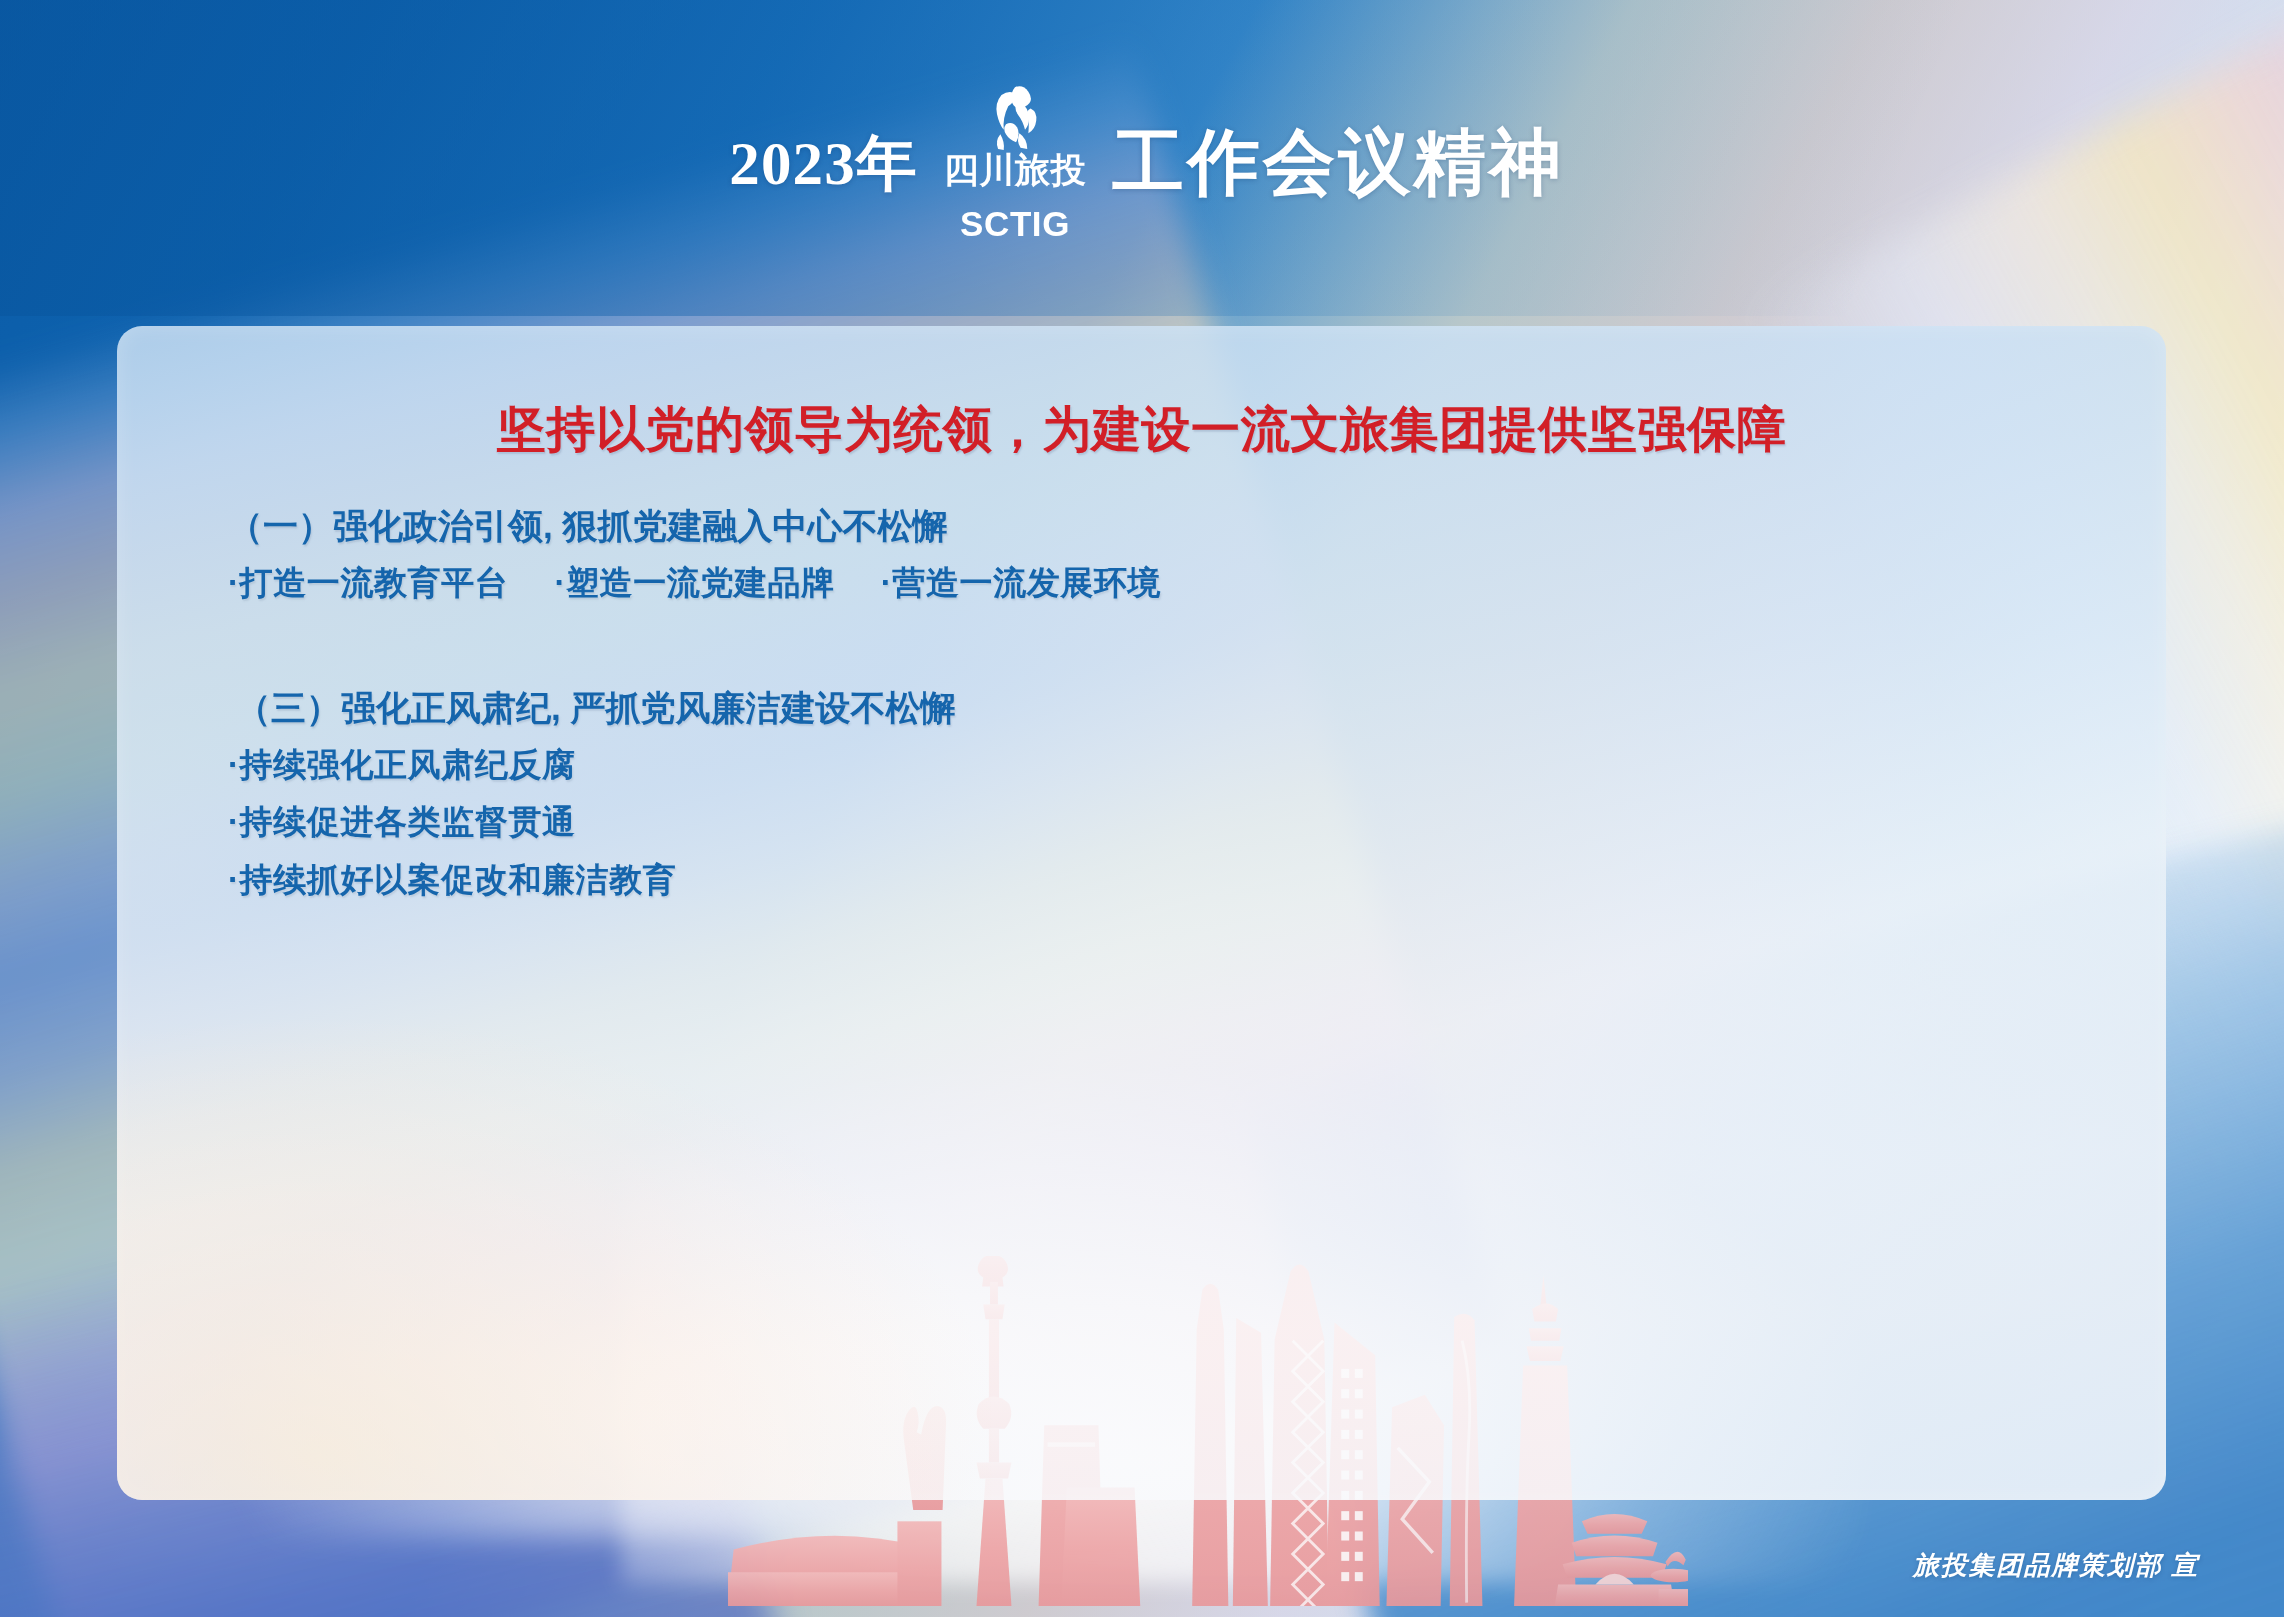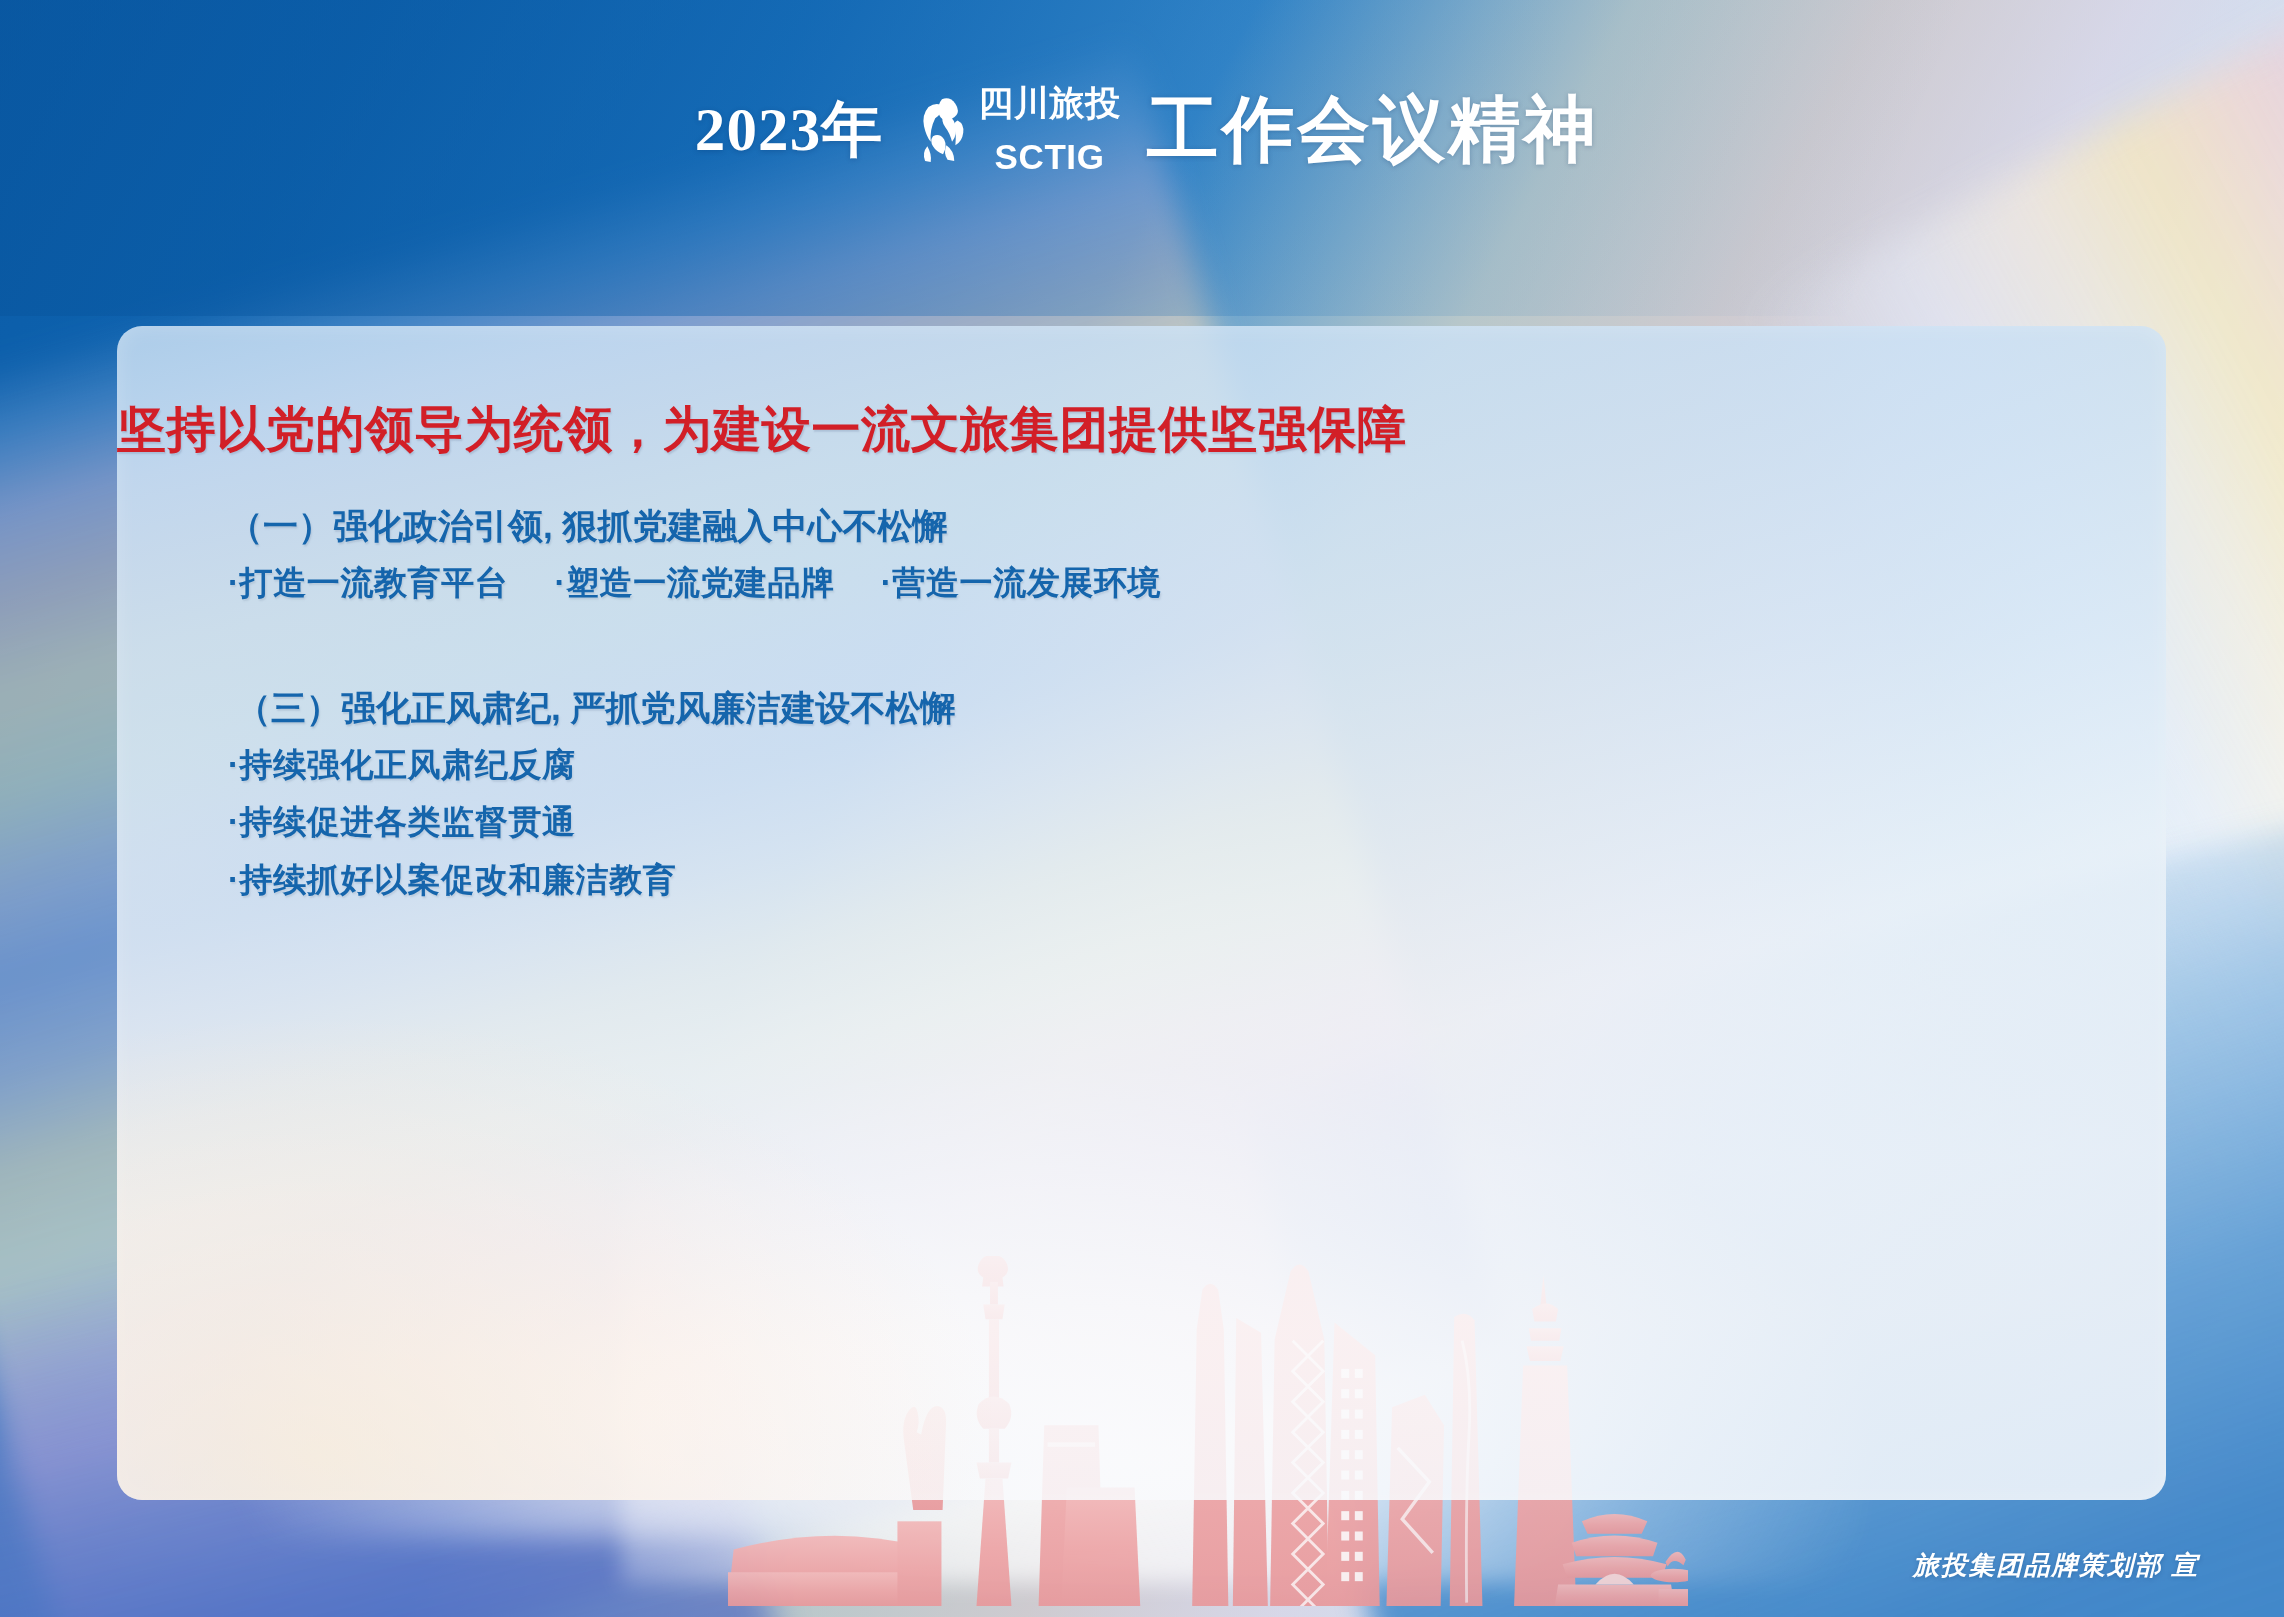--- a/index.html
+++ b/index.html
@@ -165,21 +165,21 @@
     text-shadow:0 1.1px 5.6px rgba(0,40,90,.25);
   }
   .hdr-title{
     color:#fff;
     font-family:"Liberation Serif","DejaVu Serif",serif;
     font-size:72px; font-weight:bold; letter-spacing:3.4px;
     line-height:1;
     text-shadow:0 1.1px 5.6px rgba(0,40,90,.25);
   }
   
-  .logo{ display:flex; align-items:center; gap:2px; }
+  .logo{ display:flex; align-items:center; gap:2px;flex-direction:column; }
   .logo-mark{ width:67px; height:65px; }
   .logo-mark svg{ width:100%; height:100%; display:block; }
   .logo-words{ display:flex; flex-direction:column; align-items:center; line-height:1; }
   .logo-cn{
     color:#fff; font-size:35px; font-weight:bold; letter-spacing:0.6px;
     font-family:"Liberation Sans","DejaVu Sans",sans-serif;
   }
   .logo-en{
     color:#fff; font-size:35px; font-weight:bold; letter-spacing:0.6px;
     margin-top:19px;
@@ -214,21 +214,21 @@
        rgba(255,230,210,0.30) 40%,
        rgba(255,255,255,0) 72%);
     pointer-events:none;
   }
   
   #card .card-inner{ position:relative; z-index:2; }
 
   
   .redtitle{
     position:absolute; left:0; top:79px; width:100%;
-    text-align:left;
+    text-align:center;
     color:#d21f27;
     font-size:49px; font-weight:bold; letter-spacing:0.6px;
     line-height:1;
     text-shadow:1.1px 1.7px 1.7px rgba(120,140,170,.32);
   }
   .content{
     position:absolute; left:111px; top:181px; right:68px;
   }
   .group{ margin-bottom:0; }
   .group + .group{ margin-top:89px; }

